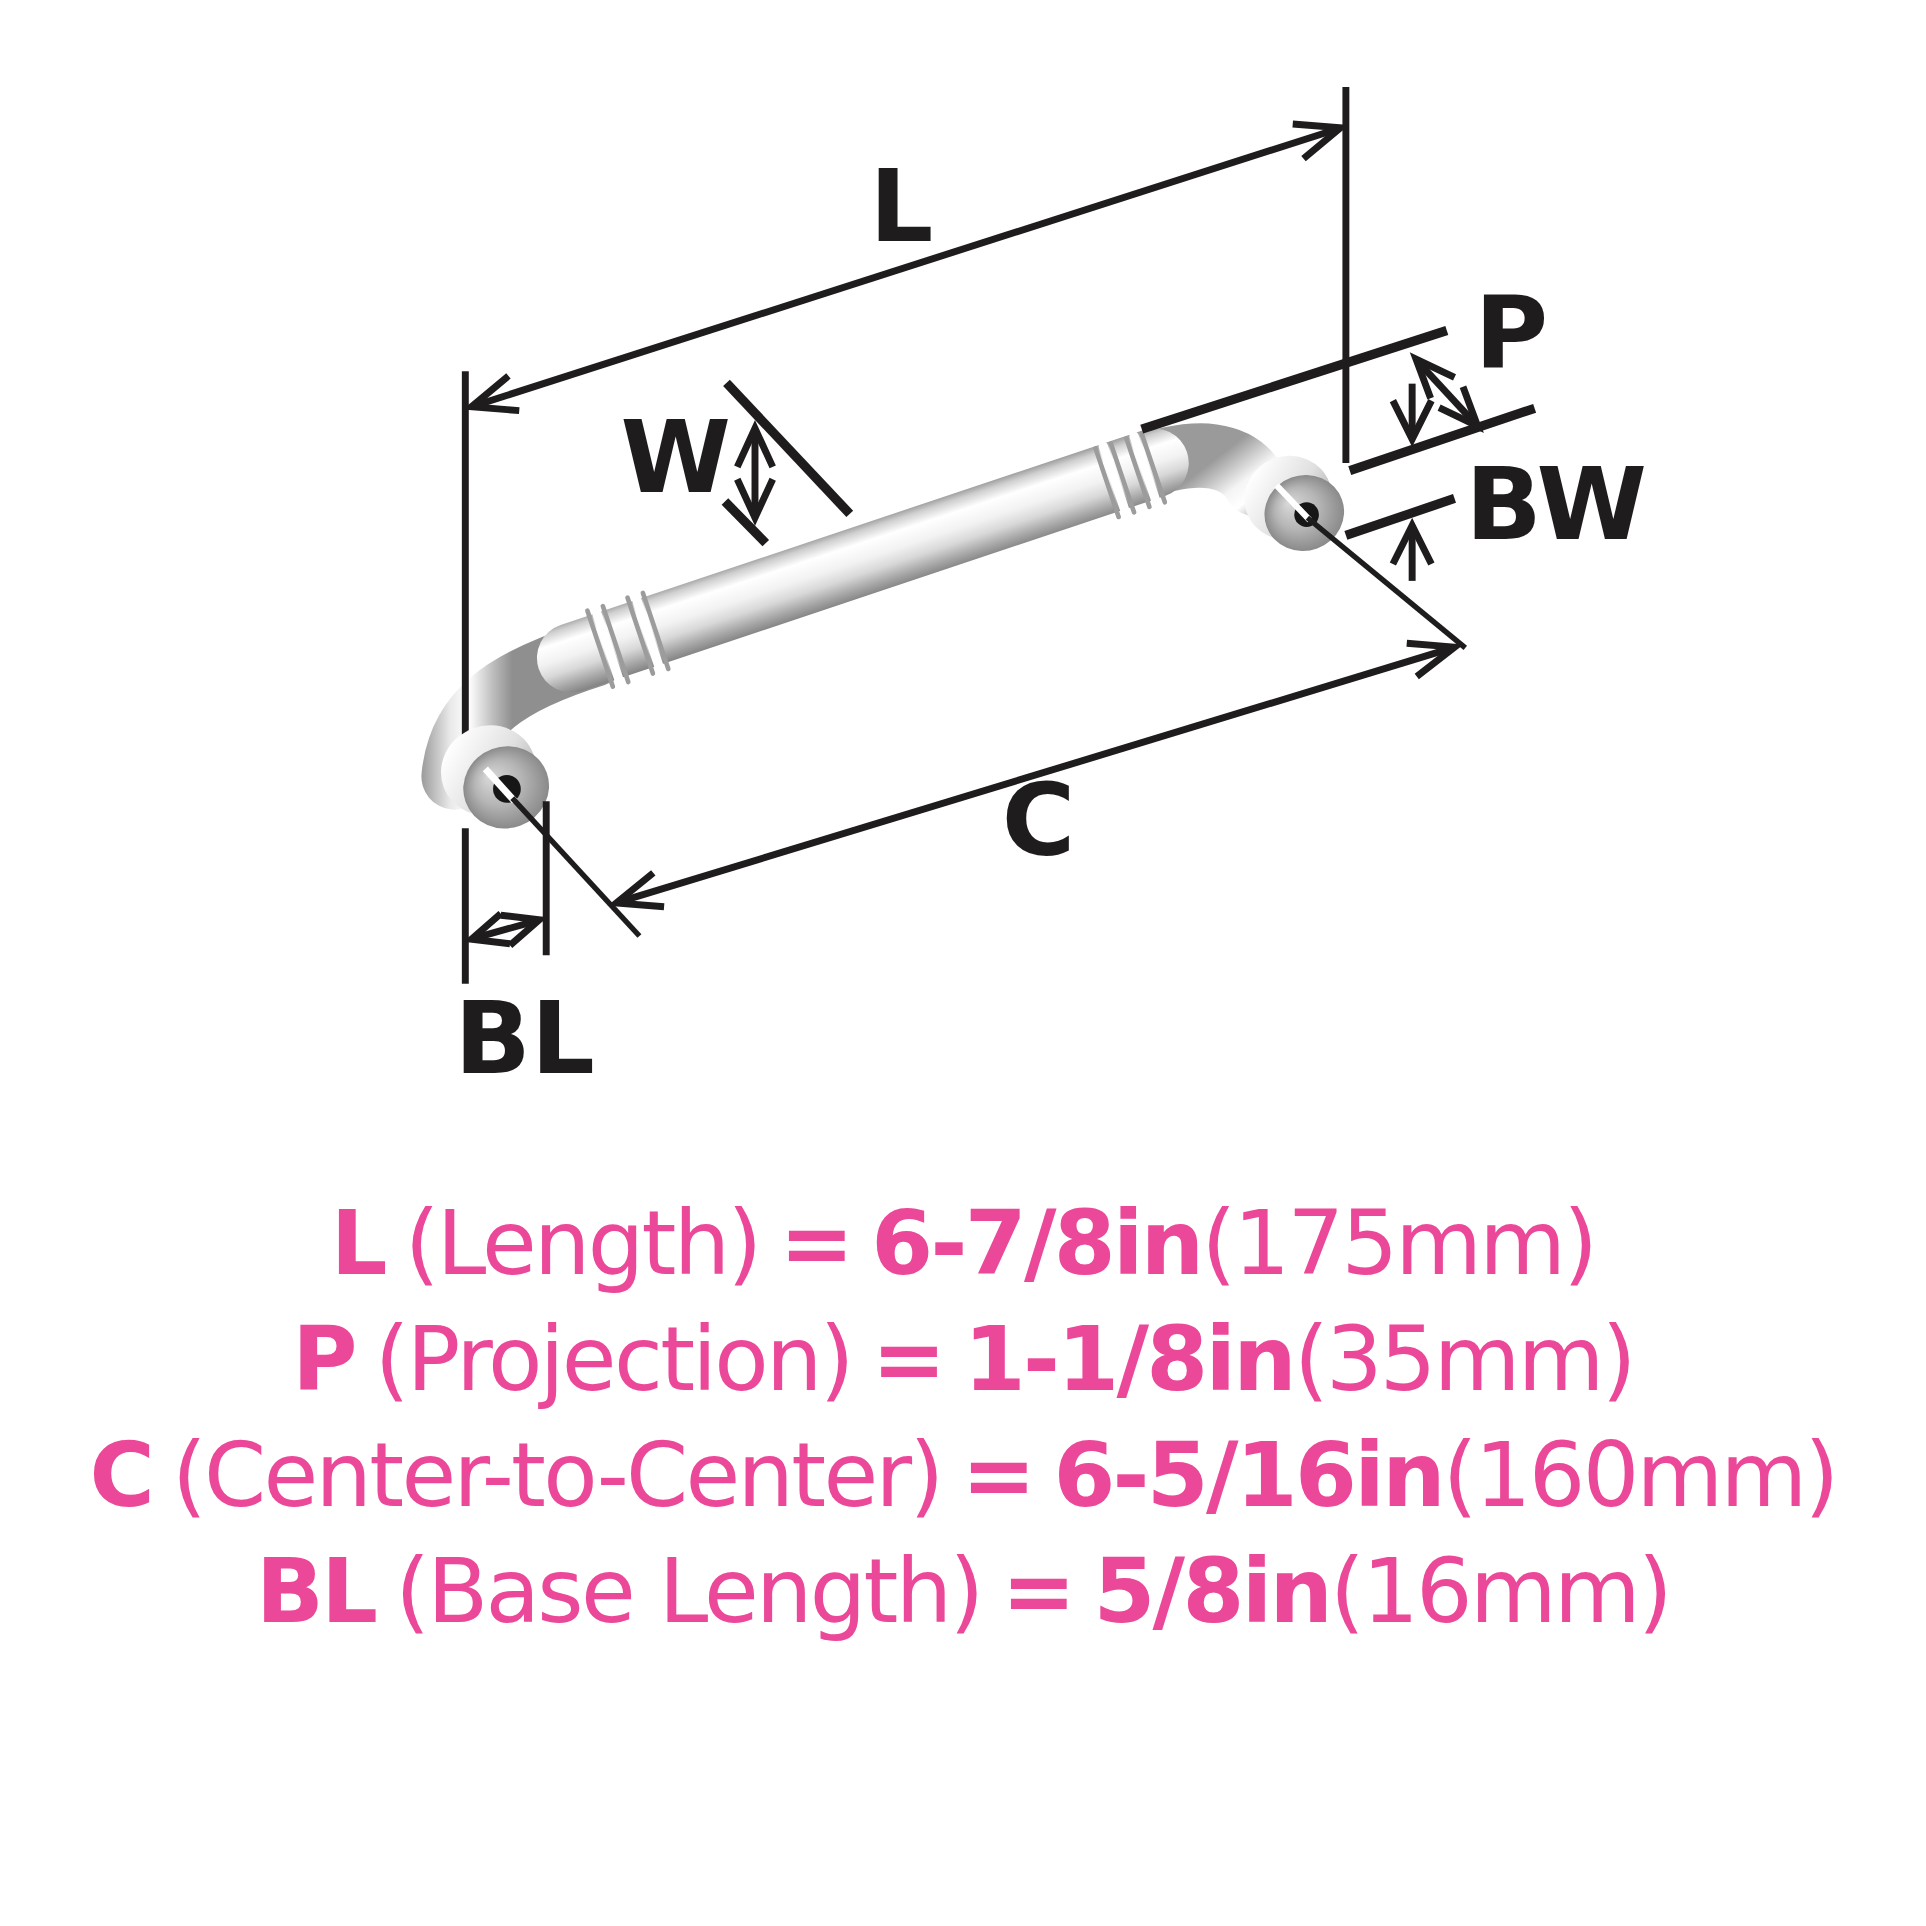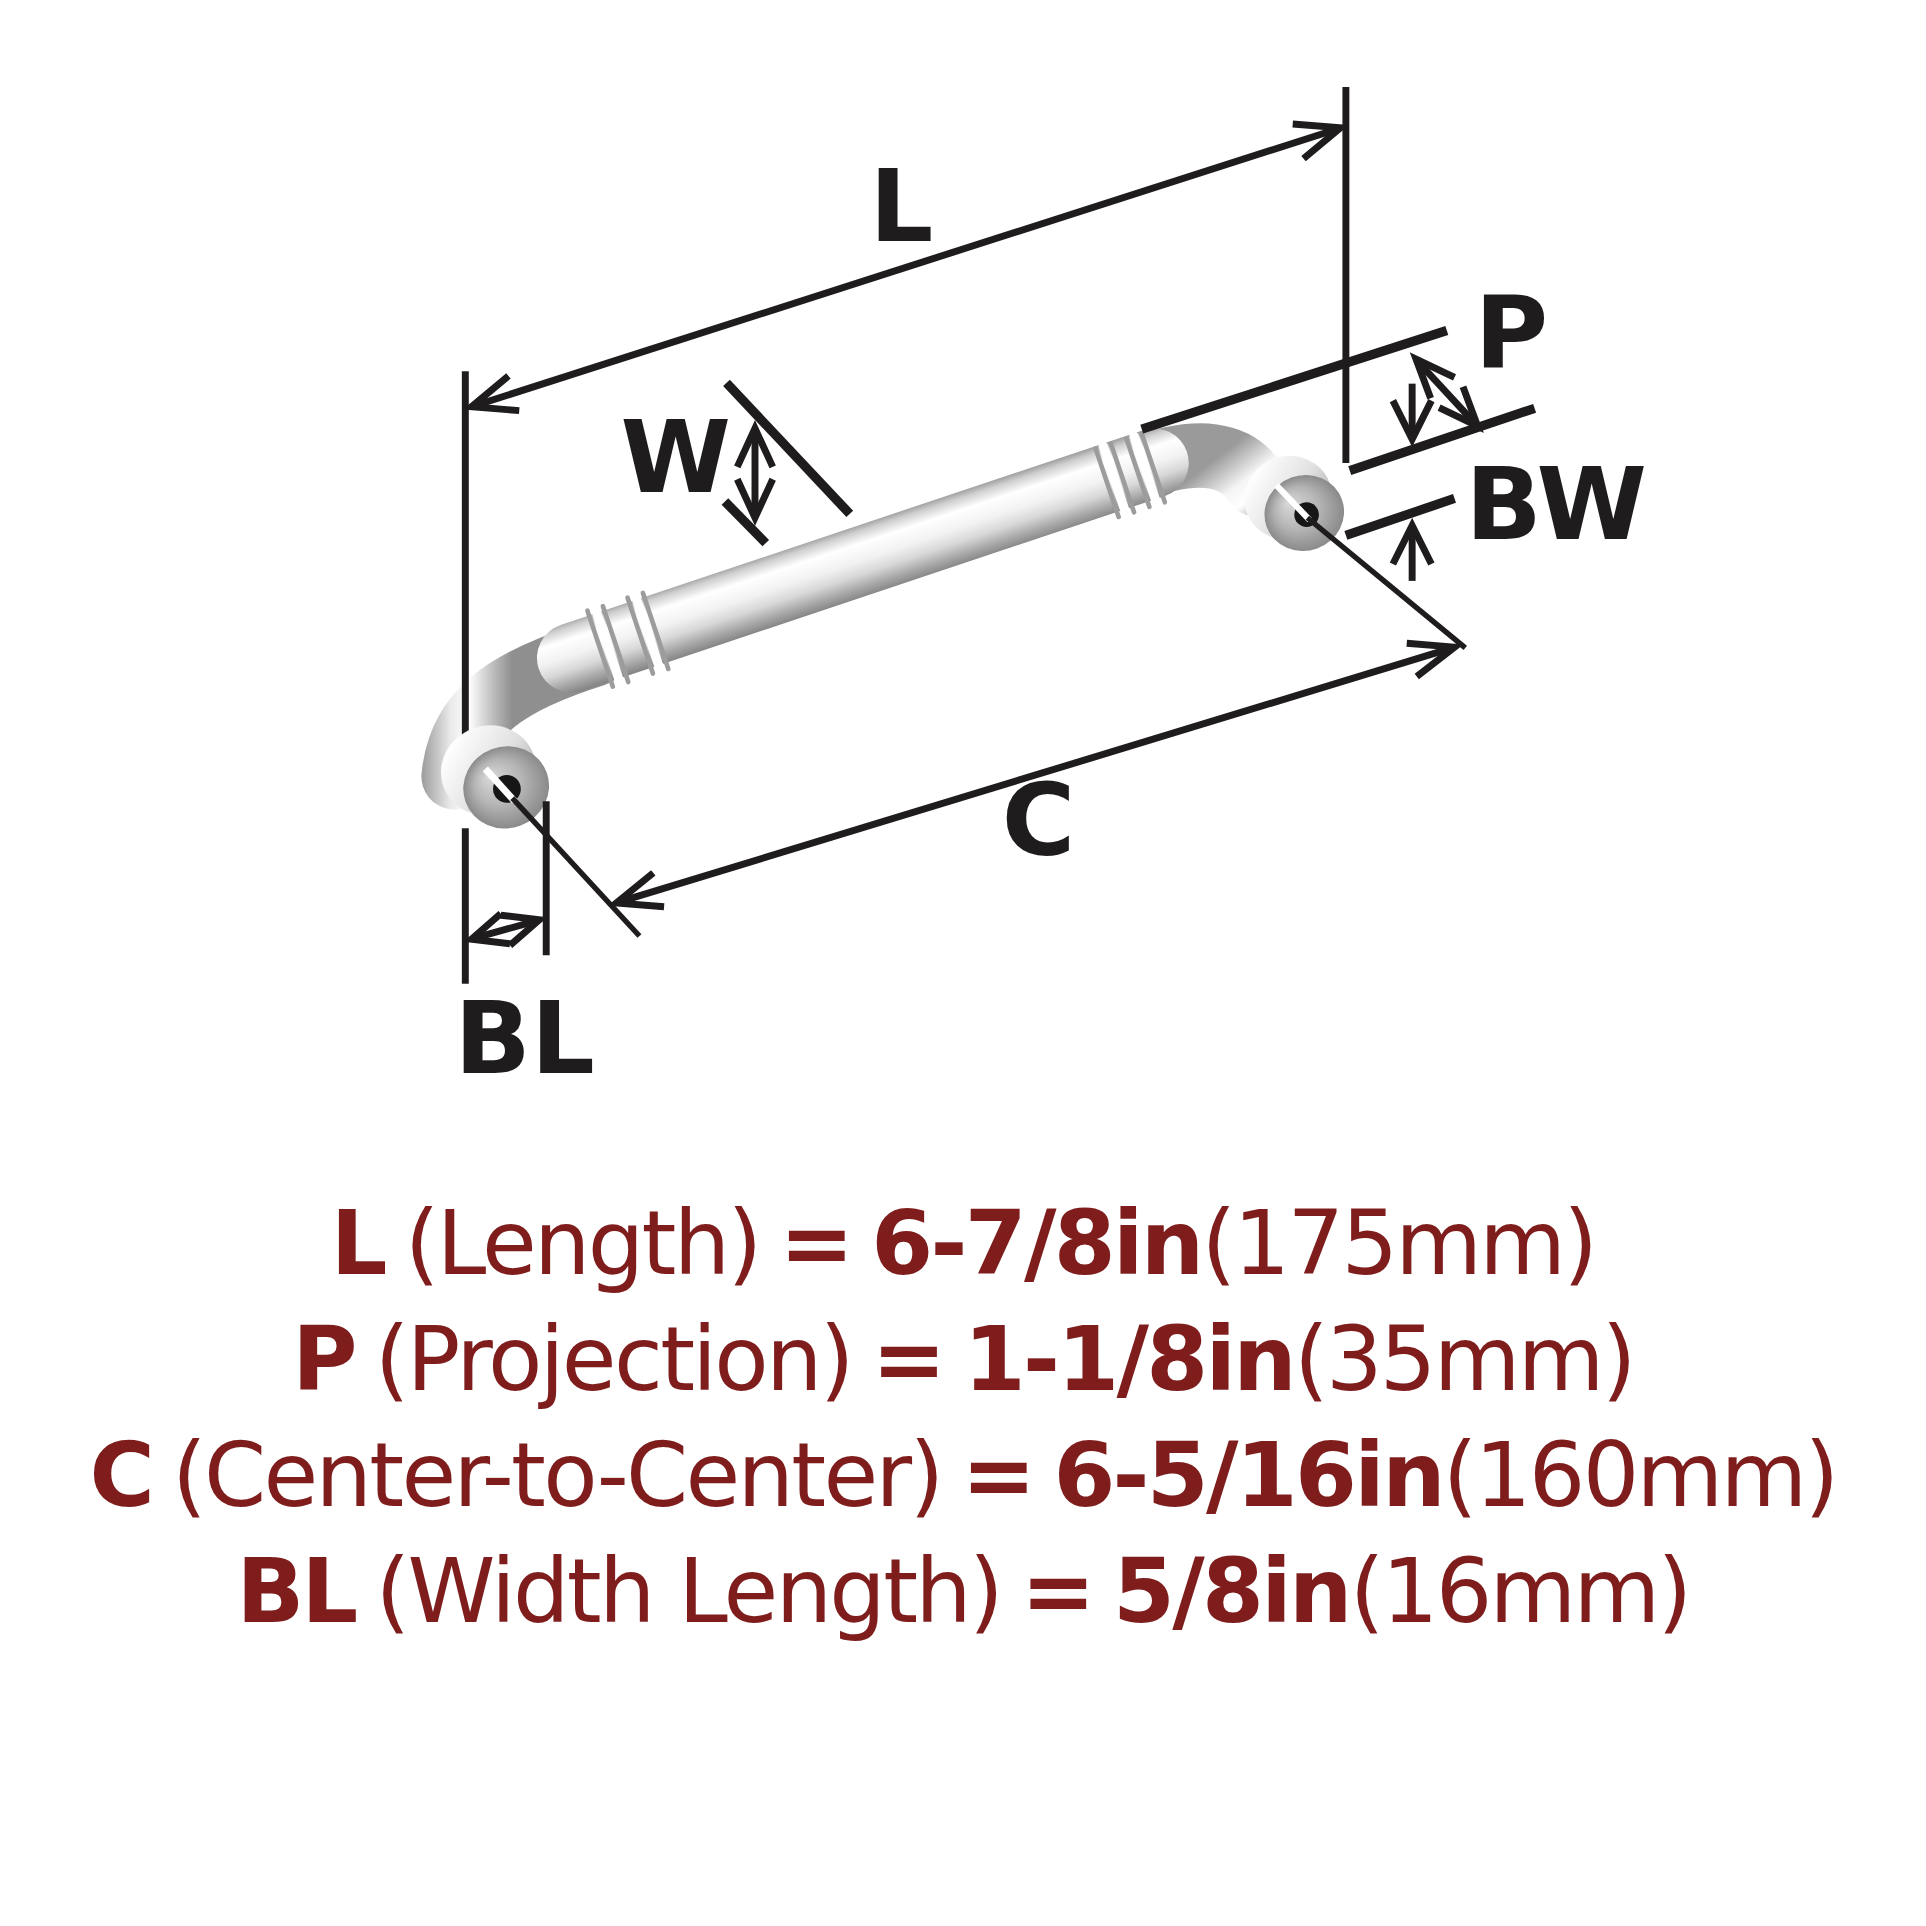--- a/index.html
+++ b/index.html
@@ -1,20 +1,20 @@
 <!DOCTYPE html>
 <html style="font-size:12.3px"><head>
 <meta charset="utf-8">
 <style>
   html,body{margin:0;padding:0;background:#ffffff;}
   body{width:1926px;height:1926px;font-family:"DejaVu Sans","Liberation Sans",sans-serif;}
   #stage{position:relative;width:1926px;height:1926px;background:#ffffff;overflow:hidden;}
   #diagram-svg{position:absolute;left:0;top:0;}
   .dim-label{font-family:"DejaVu Sans","Liberation Sans",sans-serif;font-weight:700;font-size:130px;fill:#1f1c1d;}
-  #legend{position:absolute;left:0;top:1185px;width:1926px;display:flex;flex-direction:column;align-items:center;color:#7f1d1d;}
+  #legend{position:absolute;left:0;top:1185px;width:1926px;display:flex;flex-direction:column;align-items:center;color:#ec4899;}
   .dim-row{height:116px;line-height:116px;font-size:89px;letter-spacing:-2.7px;font-weight:400;white-space:nowrap;}
   .dim-row .key,.dim-row .eq,.dim-row .val{font-weight:700;}
   .dim-row .name{margin-left:20px;}
   .dim-row .eq{margin-left:20px;}
   .dim-row .val{margin-left:20px;}
 </style>
 </head>
 <body>
 
 <div id="stage">
@@ -177,17 +177,17 @@
     <div class="dim-row">
       <span class="key">L</span><span class="name">(Length)</span><span class="eq">=</span><span class="val">6-7/8in</span><span class="met">(175mm)</span>
     </div>
     <div class="dim-row">
       <span class="key">P</span><span class="name">(Projection)</span><span class="eq">=</span><span class="val">1-1/8in</span><span class="met">(35mm)</span>
     </div>
     <div class="dim-row">
       <span class="key">C</span><span class="name">(Center-to-Center)</span><span class="eq">=</span><span class="val">6-5/16in</span><span class="met">(160mm)</span>
     </div>
     <div class="dim-row">
-      <span class="key">BL</span><span class="name">(Width Length)</span><span class="eq">=</span><span class="val">5/8in</span><span class="met">(16mm)</span>
+      <span class="key">BL</span><span class="name">(Base Length)</span><span class="eq">=</span><span class="val">5/8in</span><span class="met">(16mm)</span>
     </div>
   </div>
 </div>
 
 
 </body></html>

